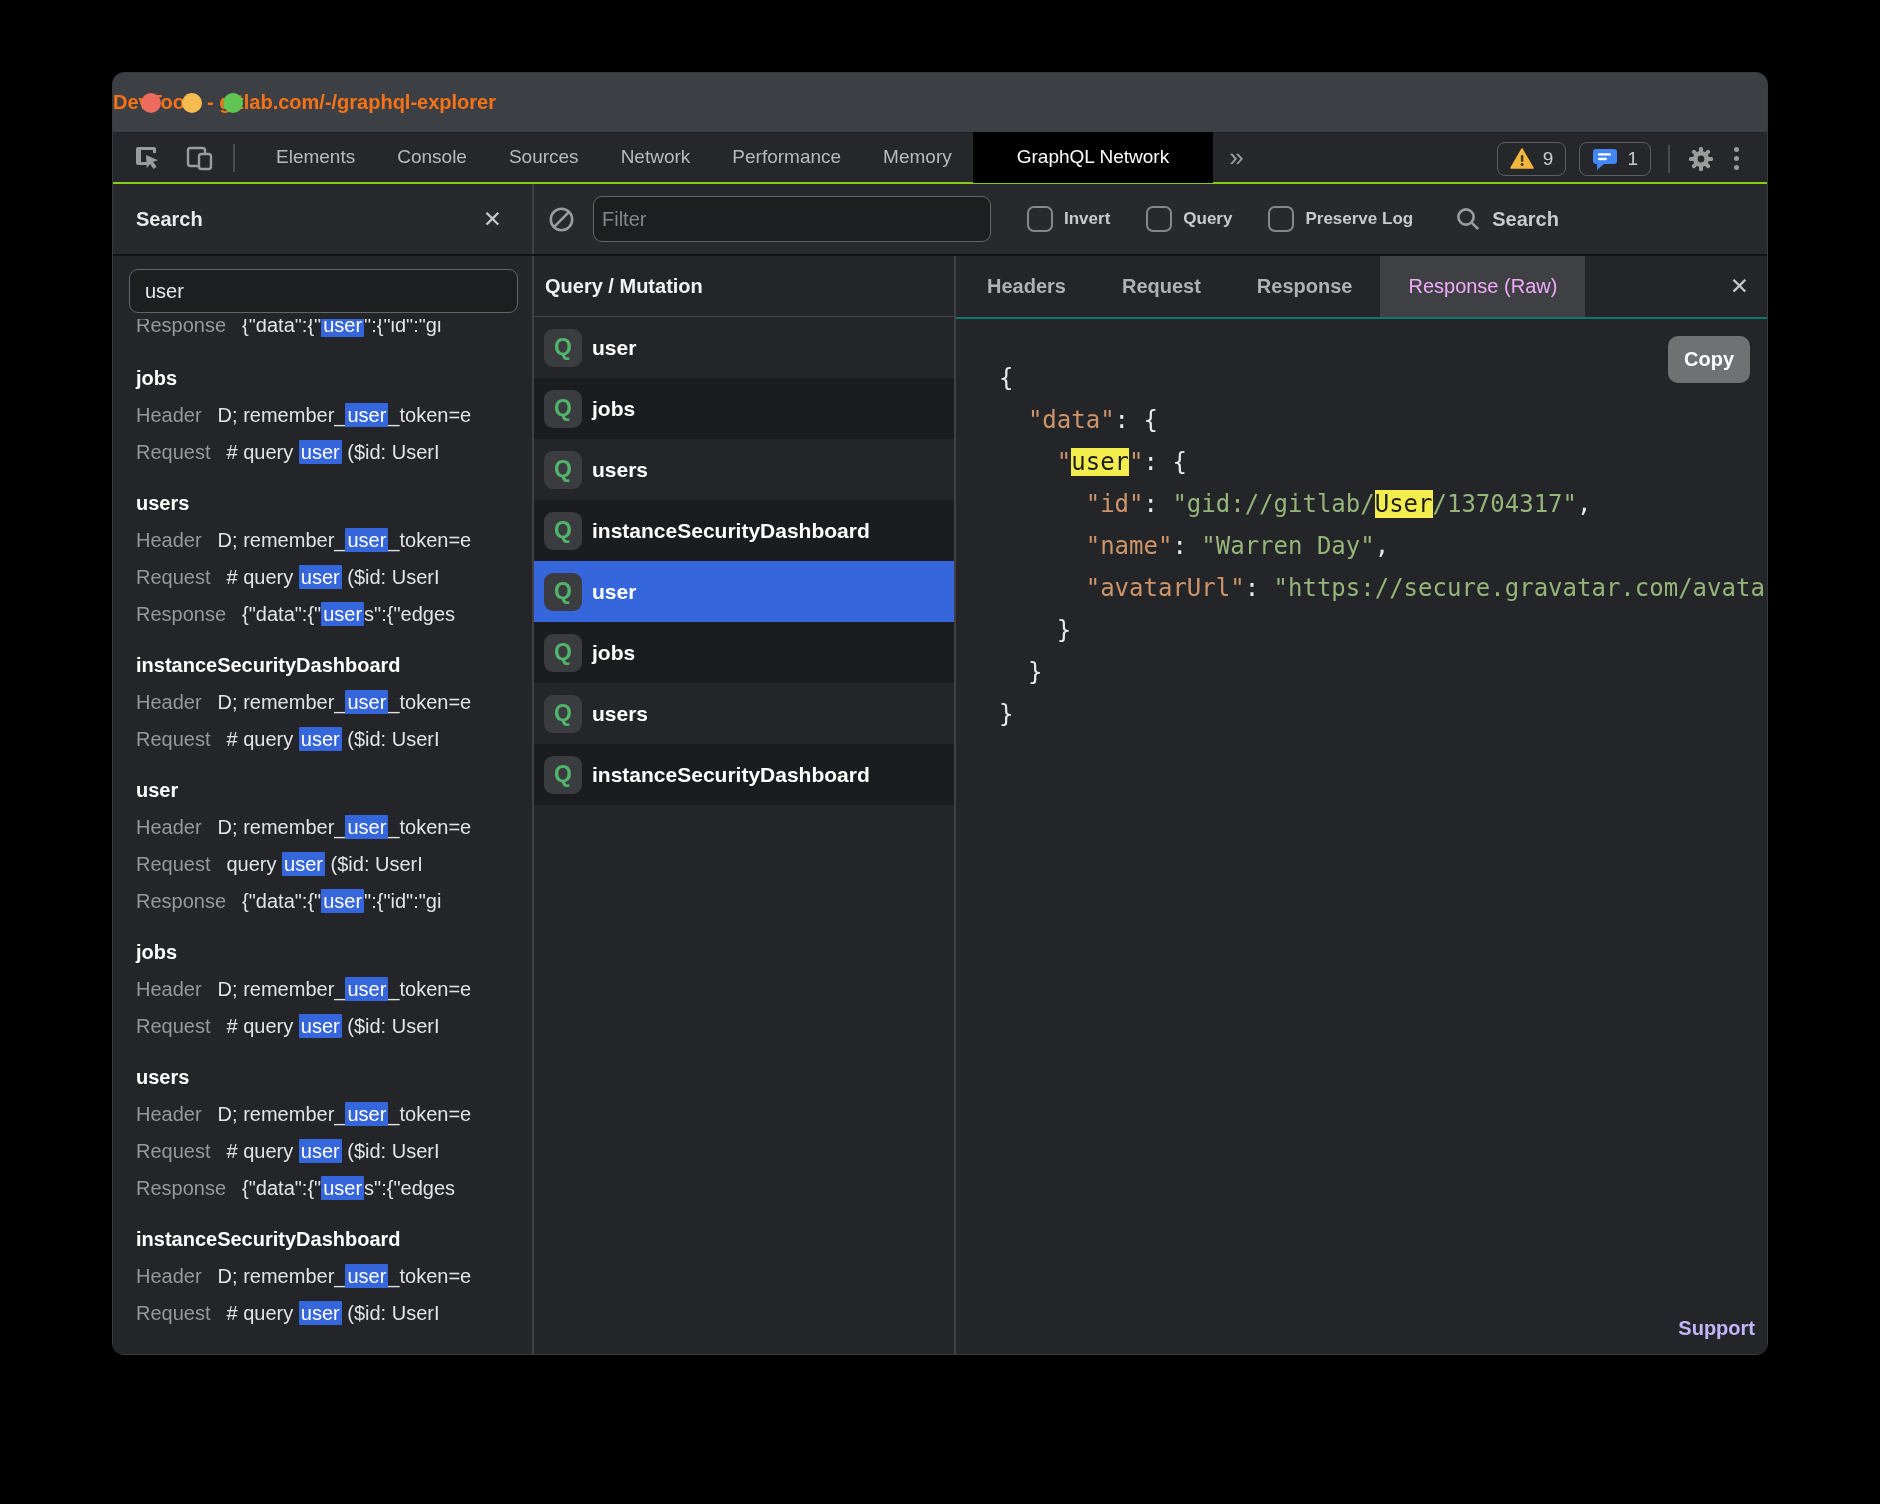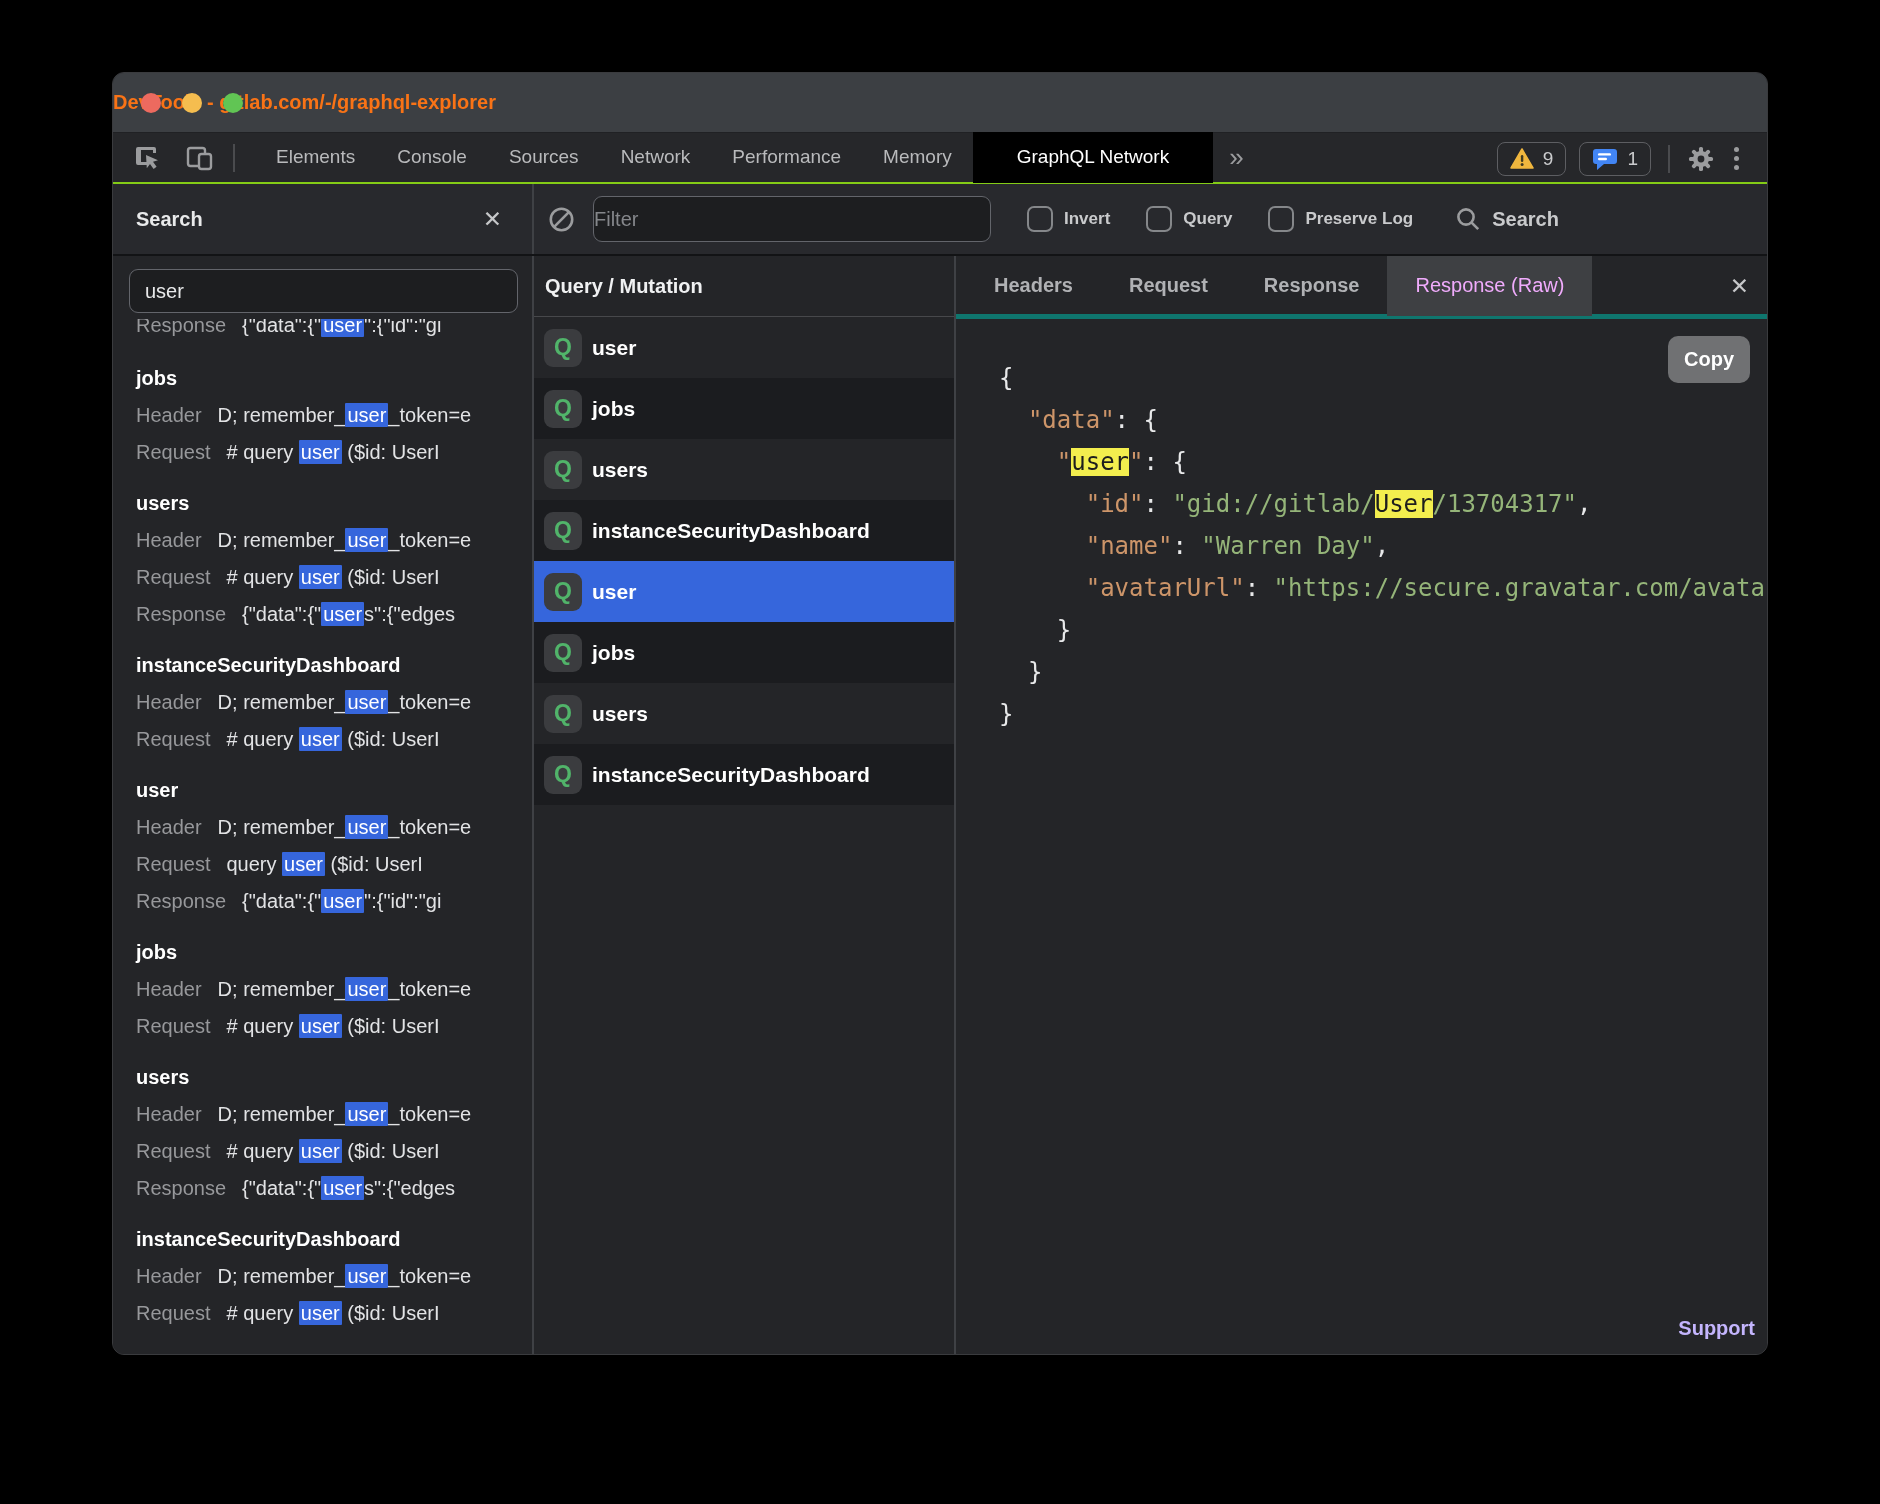--- a/index.html
+++ b/index.html
@@ -33,21 +33,21 @@
   .kebab i { width:5px; height:5px; border-radius:50%; background:#9b9c9e; }
 
   
   .row2 { height:72px; display:flex; border-bottom:2px solid #121315; background:#28292d; }
   .search-head { width:421px; flex:0 0 421px; border-right:2px solid #3f4145; display:flex; align-items:center; padding:0 30px 0 23px; }
   .search-head .t { flex:1; font-size:20px; font-weight:700; color:#e9eaeb; }
   .x-glyph { color:#c6c7c9; font-size:23px; line-height:1; }
   .filter-bar { flex:1; display:flex; align-items:center; }
   .filter-bar .block { margin-left:14px; }
   .filter-input { margin-left:18px; width:398px; height:46px; border-radius:9px; background:#1d1e20; border:1.5px solid #63656b;
-                  color:#e8e9ea; font-size:20px; padding:0 0; font-family:"Liberation Sans",sans-serif; outline:none; }
+                  color:#e8e9ea; font-size:20px; padding:0 8px; font-family:"Liberation Sans",sans-serif; outline:none; }
   .filter-input::placeholder { color:#85878b; }
   .cb-group { display:flex; align-items:center; gap:11px; margin-left:36px; }
   .cbbox { width:26px; height:26px; border:2.5px solid #85878a; border-radius:7px; }
   .cb-label { font-size:17px; font-weight:700; color:#c9cacc; white-space:nowrap; }
   .srch-group { display:flex; align-items:center; gap:10px; margin-left:42px; }
   .srch-label { font-size:20px; font-weight:600; color:#c9cacc; }
 
   
   .content { position:absolute; top:183px; left:0; right:0; bottom:0; display:flex; }
   .col-left { width:421px; flex:0 0 421px; border-right:2px solid #3f4145; overflow:hidden; background:#242528; }
@@ -68,21 +68,21 @@
   
   .qm-head { height:61px; line-height:60px; padding-left:11px; font-size:20px; font-weight:700; color:#f0f1f2; border-bottom:1px solid #47484b; }
   .req-row { height:61px; display:flex; align-items:center; padding-left:10px; gap:10px; }
   .req-row.dark { background:#1b1c1f; }
   .req-row.selected { background:var(--highlight-blue,#3263d8); }
   .q-badge { width:38px; height:38px; border-radius:9px; background:#3b3c3f; color:var(--query-green,#51b46a);
              display:flex; align-items:center; justify-content:center; font-size:23px; font-weight:700; flex:0 0 38px; }
   .req-name { font-size:21px; font-weight:700; color:#fff; white-space:nowrap; }
 
   
-  .detail-tabs { height:63px; border-bottom:5px solid #0f766e; display:flex; align-items:center; padding-left:10px; position:relative; }
+  .detail-tabs { height:63px; border-bottom:2px solid #0f766e; display:flex; align-items:center; padding-left:3px; position:relative; }
   .dtab { padding:0 28px; font-size:20px; font-weight:600; color:#b0b1b4; line-height:61px; height:61px; white-space:nowrap; }
   .dtab.active { background:#3e4043; color:#f0abfc; font-weight:400; }
   .detail-close { position:absolute; right:18px; top:0; line-height:61px; }
   .copy-btn { position:absolute; top:80px; right:17px; width:82px; height:47px; background:#707173; border-radius:10px;
               color:#fff; font-size:20px; font-weight:700; display:flex; align-items:center; justify-content:center; }
   .json { padding:38px 0 0 43px; font-family:"DejaVu Sans Mono",monospace; font-size:24px; line-height:42px; white-space:pre; color:#e8e9ea; }
   .jp { color:#e8e9ea; } .jk { color:var(--json-key,#cd9569); } .js { color:var(--json-string,#95b579); }
   .jh { background:var(--match-yellow,#f3ee4e); color:#1d1d1d; }
   .support { position:absolute; right:12px; bottom:14px; color:#c4b5fd; font-size:20px; font-weight:700; }
 

